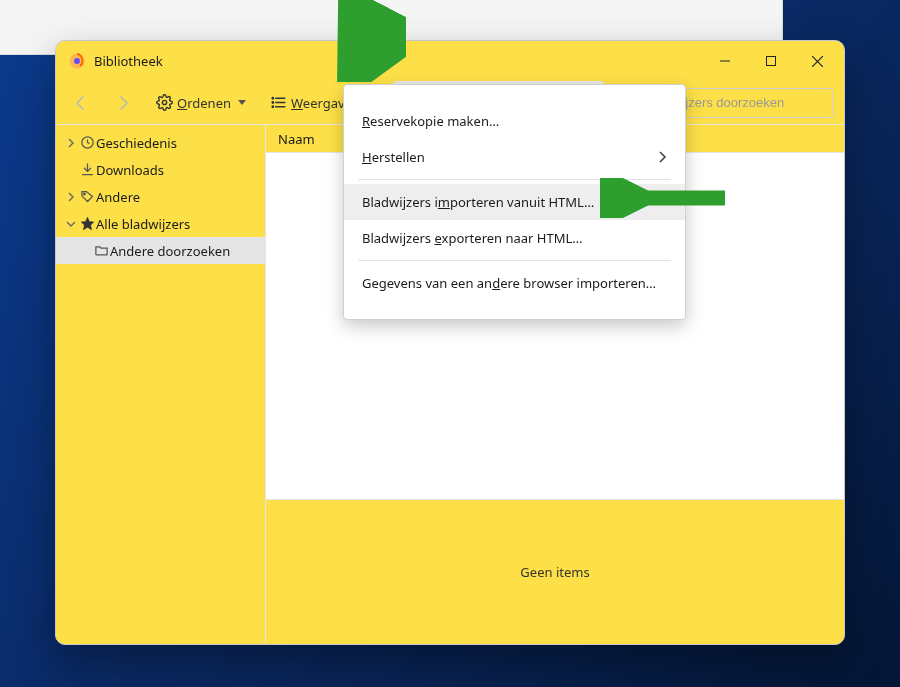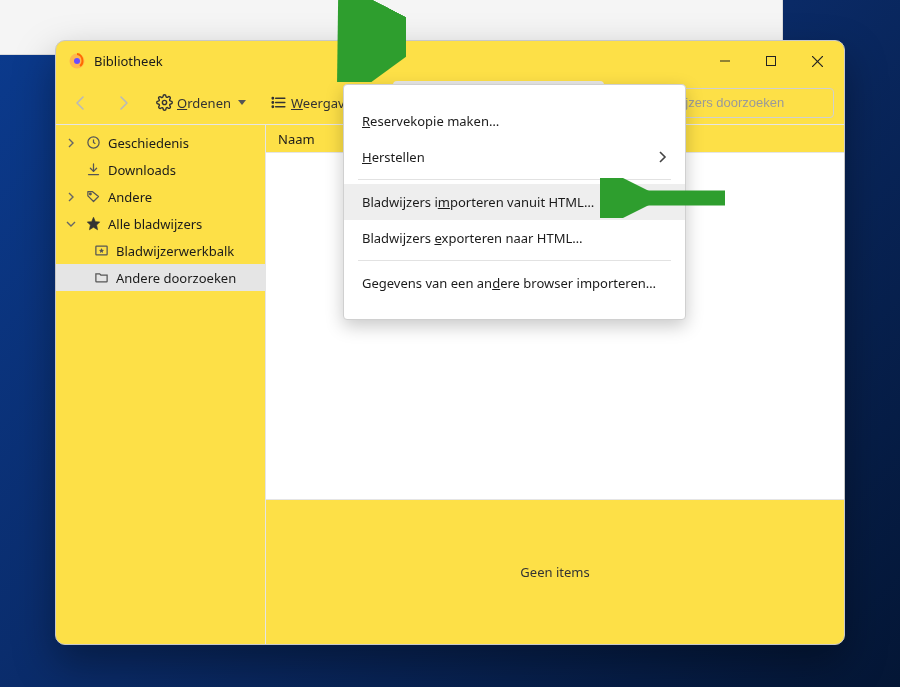--- a/index.html
+++ b/index.html
@@ -111,21 +111,20 @@
   .sidebar {
     width: 210px;
     border-right: 1px solid #e5e5e5;
     padding: 4px 0;
   }
   .tree-item {
     display: flex;
     align-items: center;
     height: 27px;
     padding-left: 8px;
-    gap: 6px;
     color: #1b1b1b;
   }
   .tree-item.indent-1 { padding-left: 28px; }
   .tree-item.indent-2 { padding-left: 36px; }
   .tree-item.selected { background: #e5e5e5; }
   .tree-chevron {
     width: 14px; display: flex; align-items: center; justify-content: center;
     color: #666;
   }
   .tree-icon {
@@ -356,29 +355,20 @@
             </svg>
         </span>
         <span class="tree-icon">
           <svg width="15" height="15" viewBox="0 0 24 24" fill="#333" stroke="#333">
               <polygon points="12 2 15 9 22 9.5 17 14.5 18.5 22 12 18 5.5 22 7 14.5 2 9.5 9 9"></polygon>
             </svg>
         </span>
         <span>Alle bladwijzers</span>
       </div>
 
-      <div class="tree-item indent-2">
-        <span class="tree-icon">
-          <svg width="15" height="15" viewBox="0 0 24 24" fill="none" stroke="#555" stroke-width="2">
-              <rect x="3" y="5" width="18" height="14" rx="1"></rect>
-              <polygon points="12 8 13.2 10.6 16 11 14 13 14.5 15.8 12 14.4 9.5 15.8 10 13 8 11 10.8 10.6" fill="#555" stroke="none"></polygon>
-            </svg>
-        </span>
-        <span>Bladwijzerwerkbalk</span>
-      </div>
 
 
       <div class="tree-item indent-2 selected">
         <span class="tree-icon">
           <svg width="15" height="15" viewBox="0 0 24 24" fill="none" stroke="#555" stroke-width="2">
               <path d="M3 6h6l2 2h10v10a1 1 0 0 1-1 1H4a1 1 0 0 1-1-1V6z"></path>
             </svg>
         </span>
         <span>Andere doorzoeken</span>
       </div>

